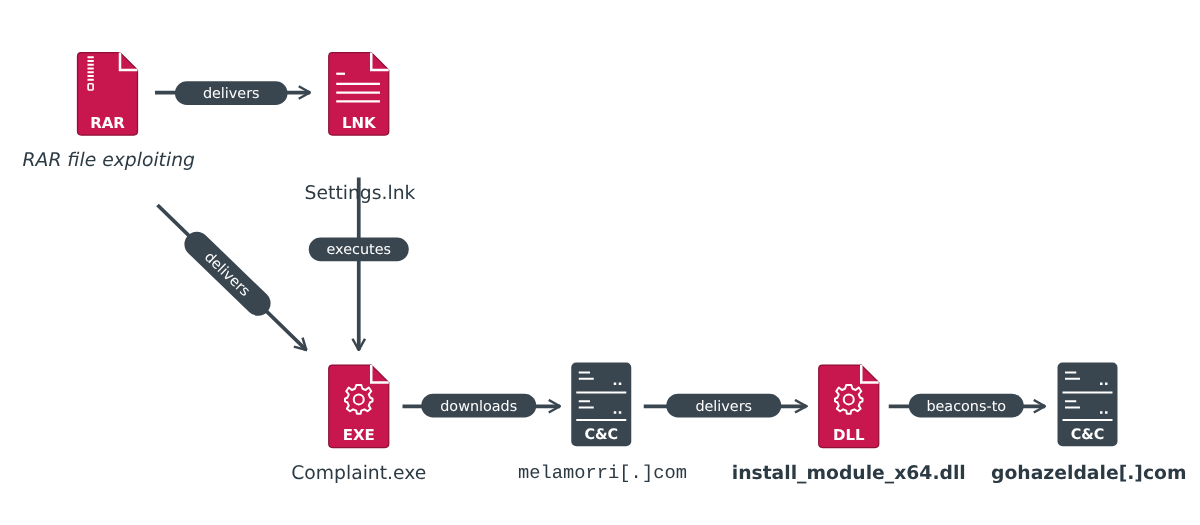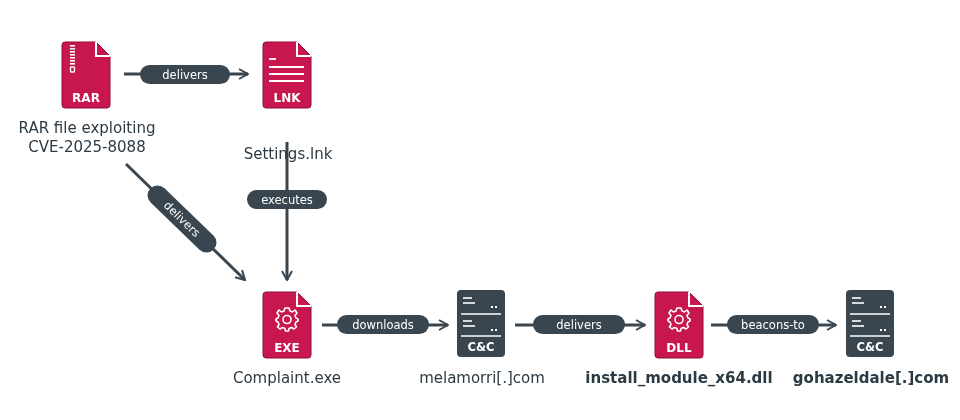--- a/index.html
+++ b/index.html
@@ -140,31 +140,30 @@
     <g fill="#ffffff">
       <rect x="34" y="16" width="2" height="2"></rect>
         <rect x="38" y="16" width="2" height="2"></rect>
       <rect x="34" y="39" width="2" height="2"></rect>
         <rect x="38" y="39" width="2" height="2"></rect>
     </g>
     <text x="24" y="61" text-anchor="middle" font-family="'DejaVu Sans',sans-serif" font-weight="bold" font-size="11.5" fill="#ffffff">C&amp;C</text>
   </g>
 </svg>
 
-<div class="node-label" style="left:87px;top:119px;">
+<div class="node-label" style="left:87px;top:119px;font-style:italic;">
   <div>RAR file exploiting</div>
-  <div>CVE-2025-8088</div>
 </div>
 <div class="node-label" style="left:288px;top:119px;margin-top:26px;">
   <div>Settings.lnk</div>
 </div>
 <div class="node-label" style="left:287px;top:369px;text-align:right;">
   <div>Complaint.exe</div>
 </div>
-<div class="node-label" style="left:482px;top:369px;">
+<div class="node-label" style="left:482px;top:369px;font-family:Liberation Mono, monospace;">
   <div>melamorri[.]com</div>
 </div>
 <div class="node-label" style="left:679px;top:369px;font-weight:bold;">
   <div>install_module_x64.dll</div>
 </div>
 <div class="node-label" style="left:871px;top:369px;font-weight:bold;">
   <div>gohazeldale[.]com</div>
 </div>
 
 </body></html>

